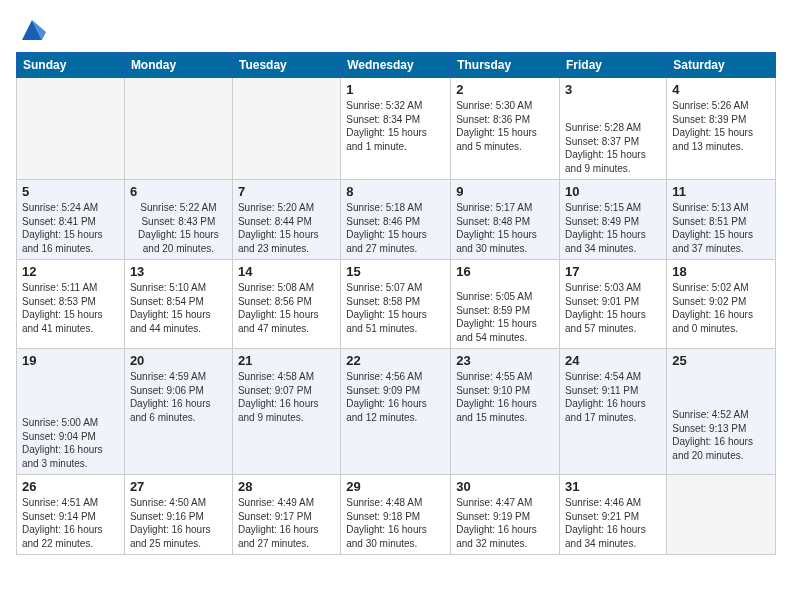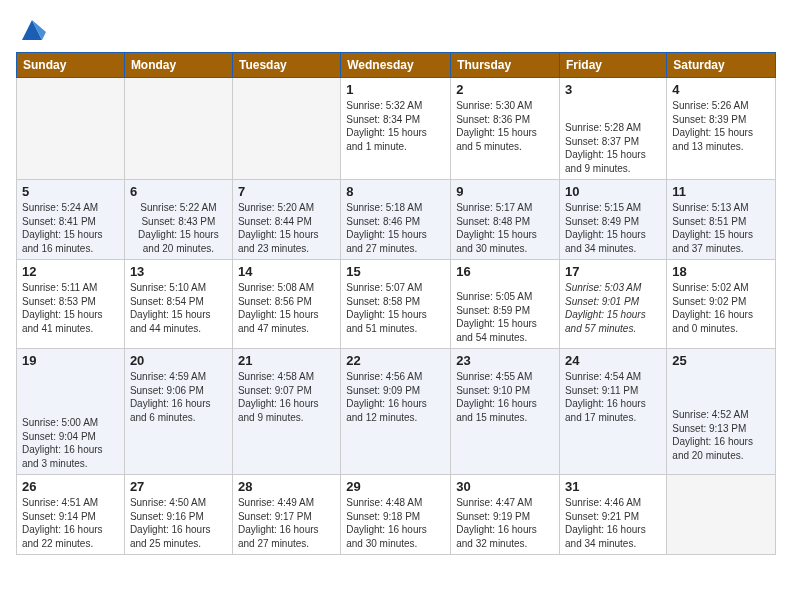--- a/index.html
+++ b/index.html
@@ -51,21 +51,21 @@
     .location-title {
       font-size: 16px;
       color: #333;
     }
     .calendar {
       width: 100%;
       border-collapse: collapse;
       font-size: 10px;
     }
     .calendar th {
-      background-color: #a16207;
+      background-color: #0369a1;
       color: #fff;
       text-align: left;
       padding: 5px 6px;
       font-size: 12px;
       border: 1px solid #1a5fb4;
       margin-top: 24px;
     }
     .calendar td {
       border: 1px solid #ccc;
       vertical-align: top;
@@ -241,21 +241,21 @@
         </td>
         <td>
           <span class="day-num">16</span>
           <div class="day-info" style="white-space: pre-line; margin-top: 11px;">Sunrise: 5:05 AM
 Sunset: 8:59 PM
 Daylight: 15 hours
 and 54 minutes.</div>
         </td>
         <td>
           <span class="day-num">17</span>
-          <div class="day-info" style="white-space: pre-line; font-style: italic;">Sunrise: 5:03 AM
+          <div class="day-info" style="white-space: pre-line;">Sunrise: 5:03 AM
 Sunset: 9:01 PM
 Daylight: 15 hours
 and 57 minutes.</div>
         </td>
         <td>
           <span class="day-num">18</span>
           <div class="day-info" style="white-space: pre-line;">Sunrise: 5:02 AM
 Sunset: 9:02 PM
 Daylight: 16 hours
 and 0 minutes.</div>

